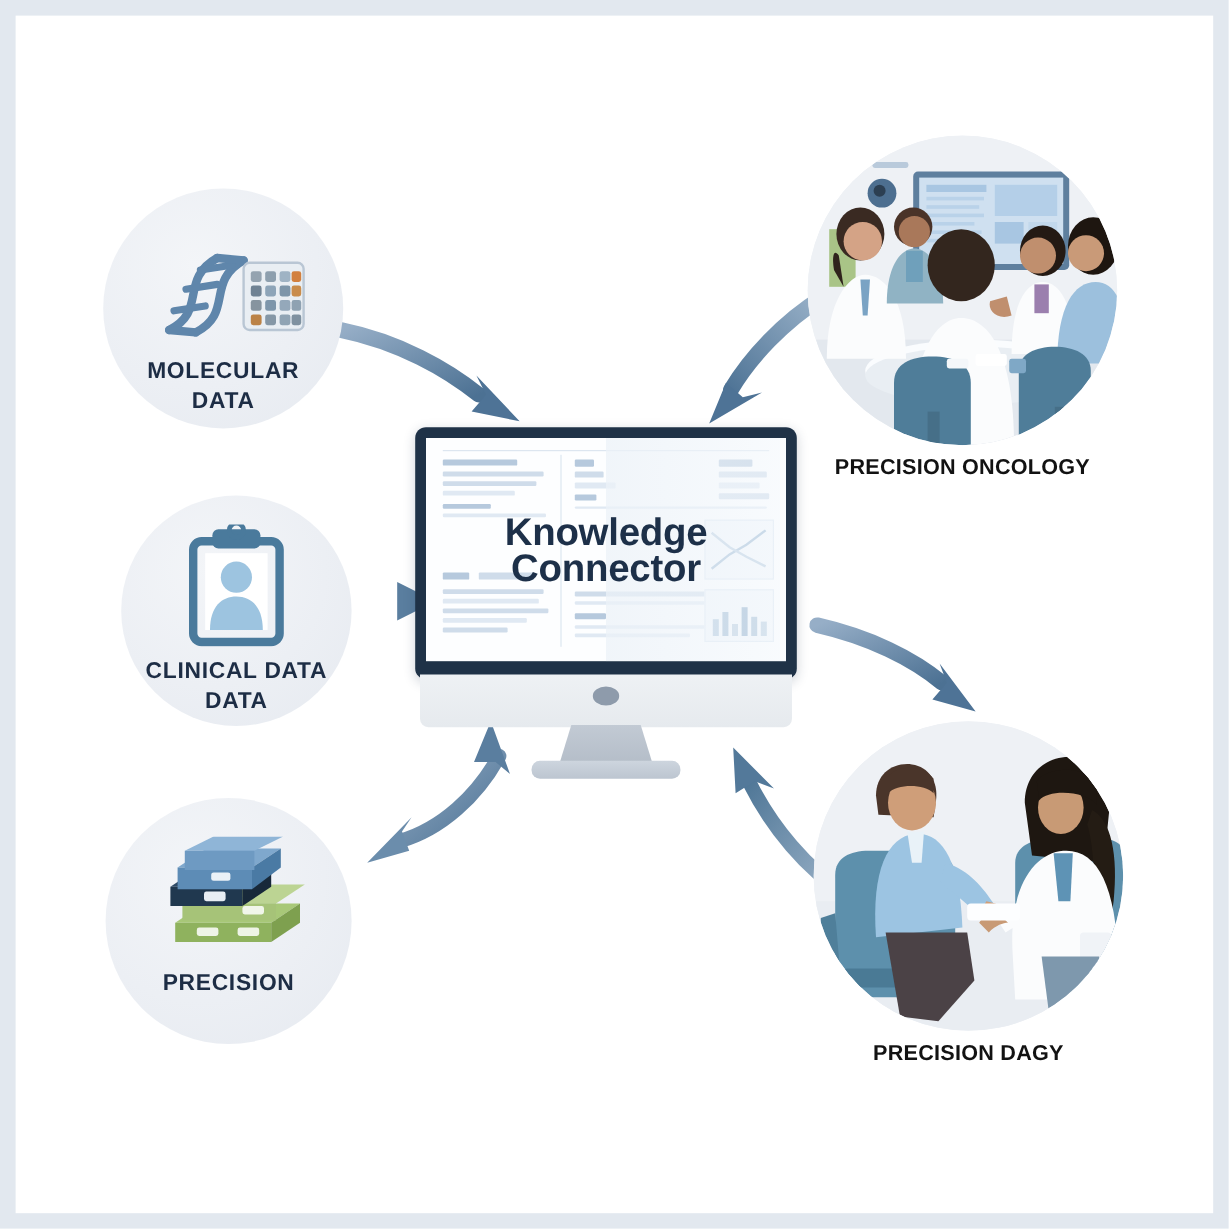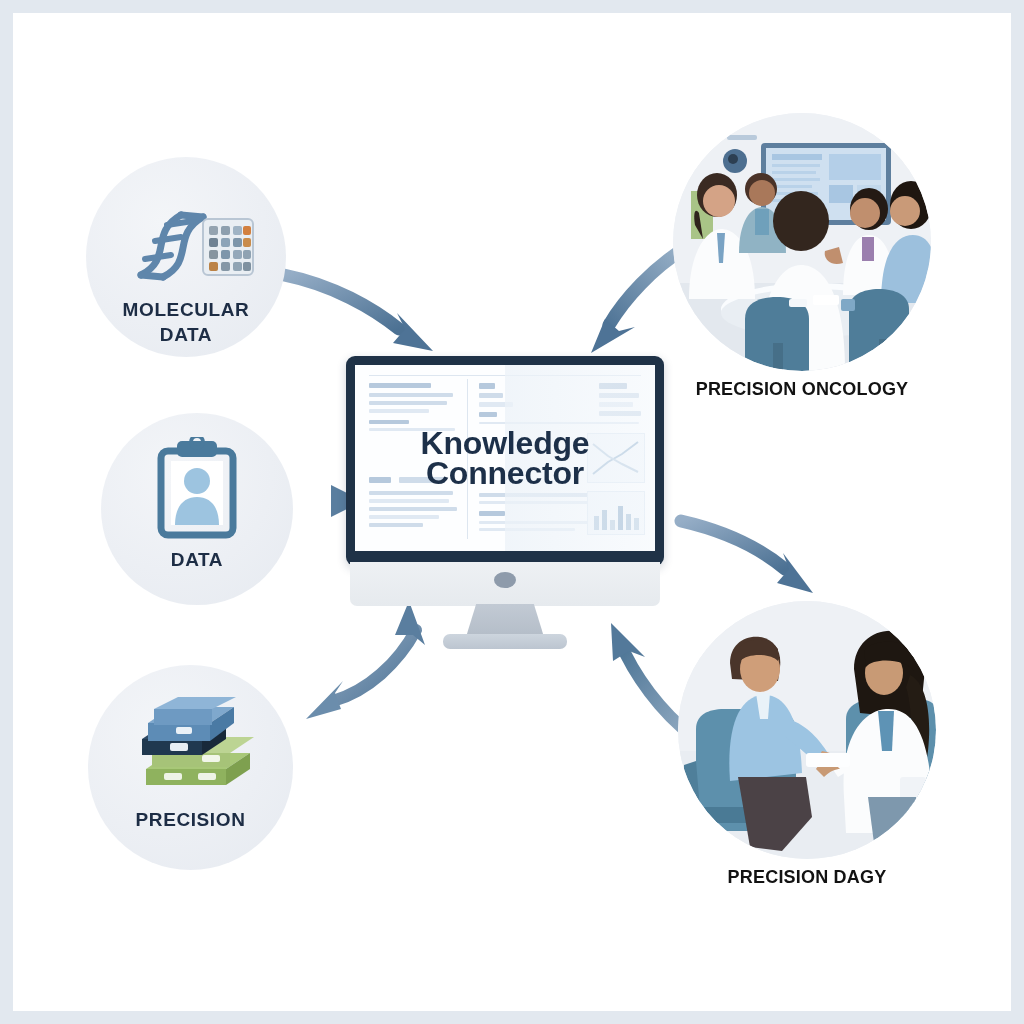--- a/index.html
+++ b/index.html
@@ -271,20 +271,21 @@
         <svg width="92" height="102" viewBox="0 0 92 102">
           <rect x="10" y="14" width="72" height="84" rx="7" fill="none" stroke="#4a7a9c" stroke-width="7"></rect>
           <rect x="20" y="24" width="52" height="64" fill="#ffffff"></rect>
           <rect x="26" y="4" width="40" height="16" rx="5" fill="#4a7a9c"></rect>
           <circle cx="46" cy="5" r="6" fill="none" stroke="#4a7a9c" stroke-width="4"></circle>
           <circle cx="46" cy="44" r="13" fill="#9dc4e0"></circle>
           <path d="M24,88 C24,68 34,60 46,60 C58,60 68,68 68,88 Z" fill="#9dc4e0"></path>
         </svg>
       </div>
       <div class="src-label" style="top:134px;">
+        <div>CLINICAL DATA</div>
         <div>DATA</div>
       </div>
     </div>
 
     <div class="src-node" style="left:75px;top:652px;width:205px;height:205px;">
       <div class="src-icon" style="top:32px;height:104px;">
         <svg width="130" height="104" viewBox="0 0 130 104">
 
           <path d="M20,72 L44,56 L124,56 L100,72 Z" fill="#a8c878"></path>
           <path d="M20,72 L100,72 L100,88 L20,88 Z" fill="#8fb25e"></path>

